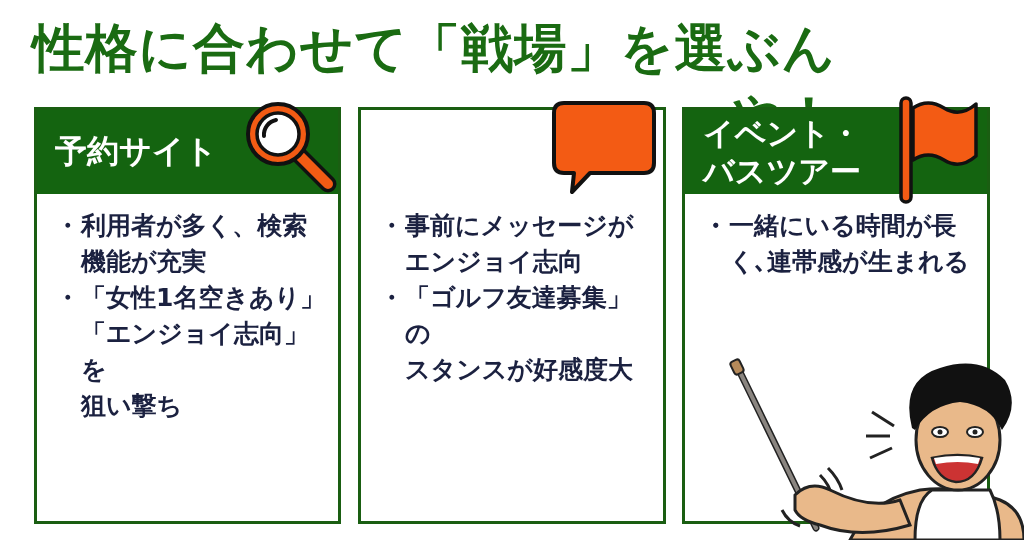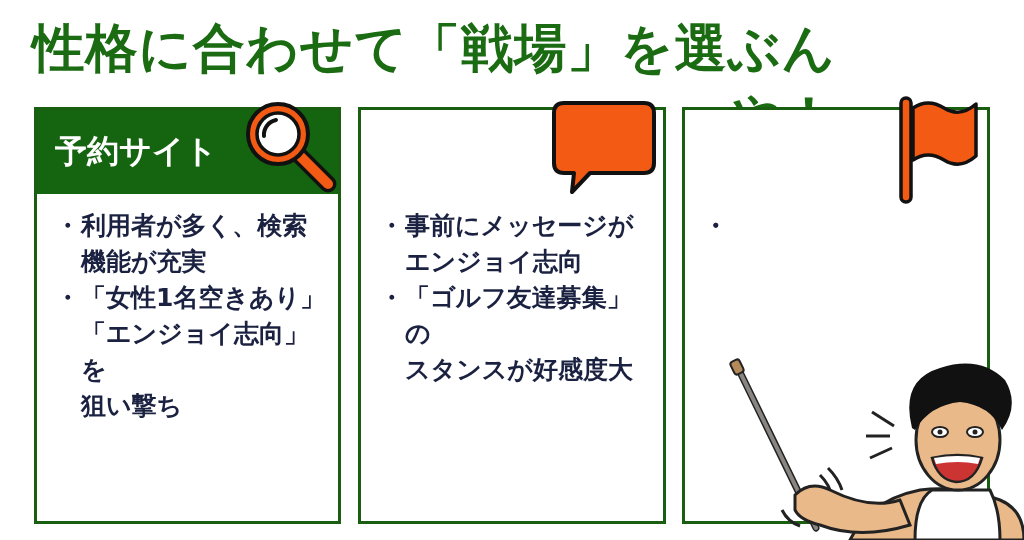--- a/index.html
+++ b/index.html
@@ -49,23 +49,28 @@
 エンジョイ志向</span></li>
     <li class="item"><span class="bullet">・</span><span>「ゴルフ友達募集」の
 スタンスが好感度大</span></li>
   </ul>
 </div>
 <svg class="icon" style="left:550px;top:100px;" width="110" height="96" viewBox="0 0 110 96">
   <path d="M14 3 H94 Q104 3 104 13 V63 Q104 73 94 73 H40 L22 92 L24 73 H14 Q4 73 4 63 V13 Q4 3 14 3 Z" fill="#f35b14" stroke="#111" stroke-width="4" stroke-linejoin="round"></path>
 </svg>
 
 <div class="panel" id="p3">
+  <div class="panel-head">
+    <div class="panel-head-label two">イベント・
+バスツアー</div>
+  </div>
   <ul class="items">
     <li class="item"><span class="bullet">・</span></li>
-    <li class="item"><span class="bullet">・</span></li>
+    <li class="item"><span class="bullet">・</span><span>一緒にいる時間が長
+く､連帯感が生まれる</span></li>
   </ul>
 </div>
 <svg class="icon" style="left:896px;top:94px;" width="84" height="112" viewBox="0 0 84 112">
   <rect x="5" y="4" width="10" height="104" rx="5" fill="#f35b14" stroke="#111" stroke-width="3.5"></rect>
   <path d="M17 14 Q32 4 48 14 Q64 24 80 10 V62 Q64 76 48 66 Q32 56 17 66 Z" fill="#f35b14" stroke="#111" stroke-width="3.5" stroke-linejoin="round"></path>
 </svg>
 
 <svg class="pointer" style="left:700px;top:350px;" width="324" height="190" viewBox="0 0 324 190">
 
   <line x1="38" y1="18" x2="116" y2="178" stroke="#222" stroke-width="7" stroke-linecap="round"></line>

